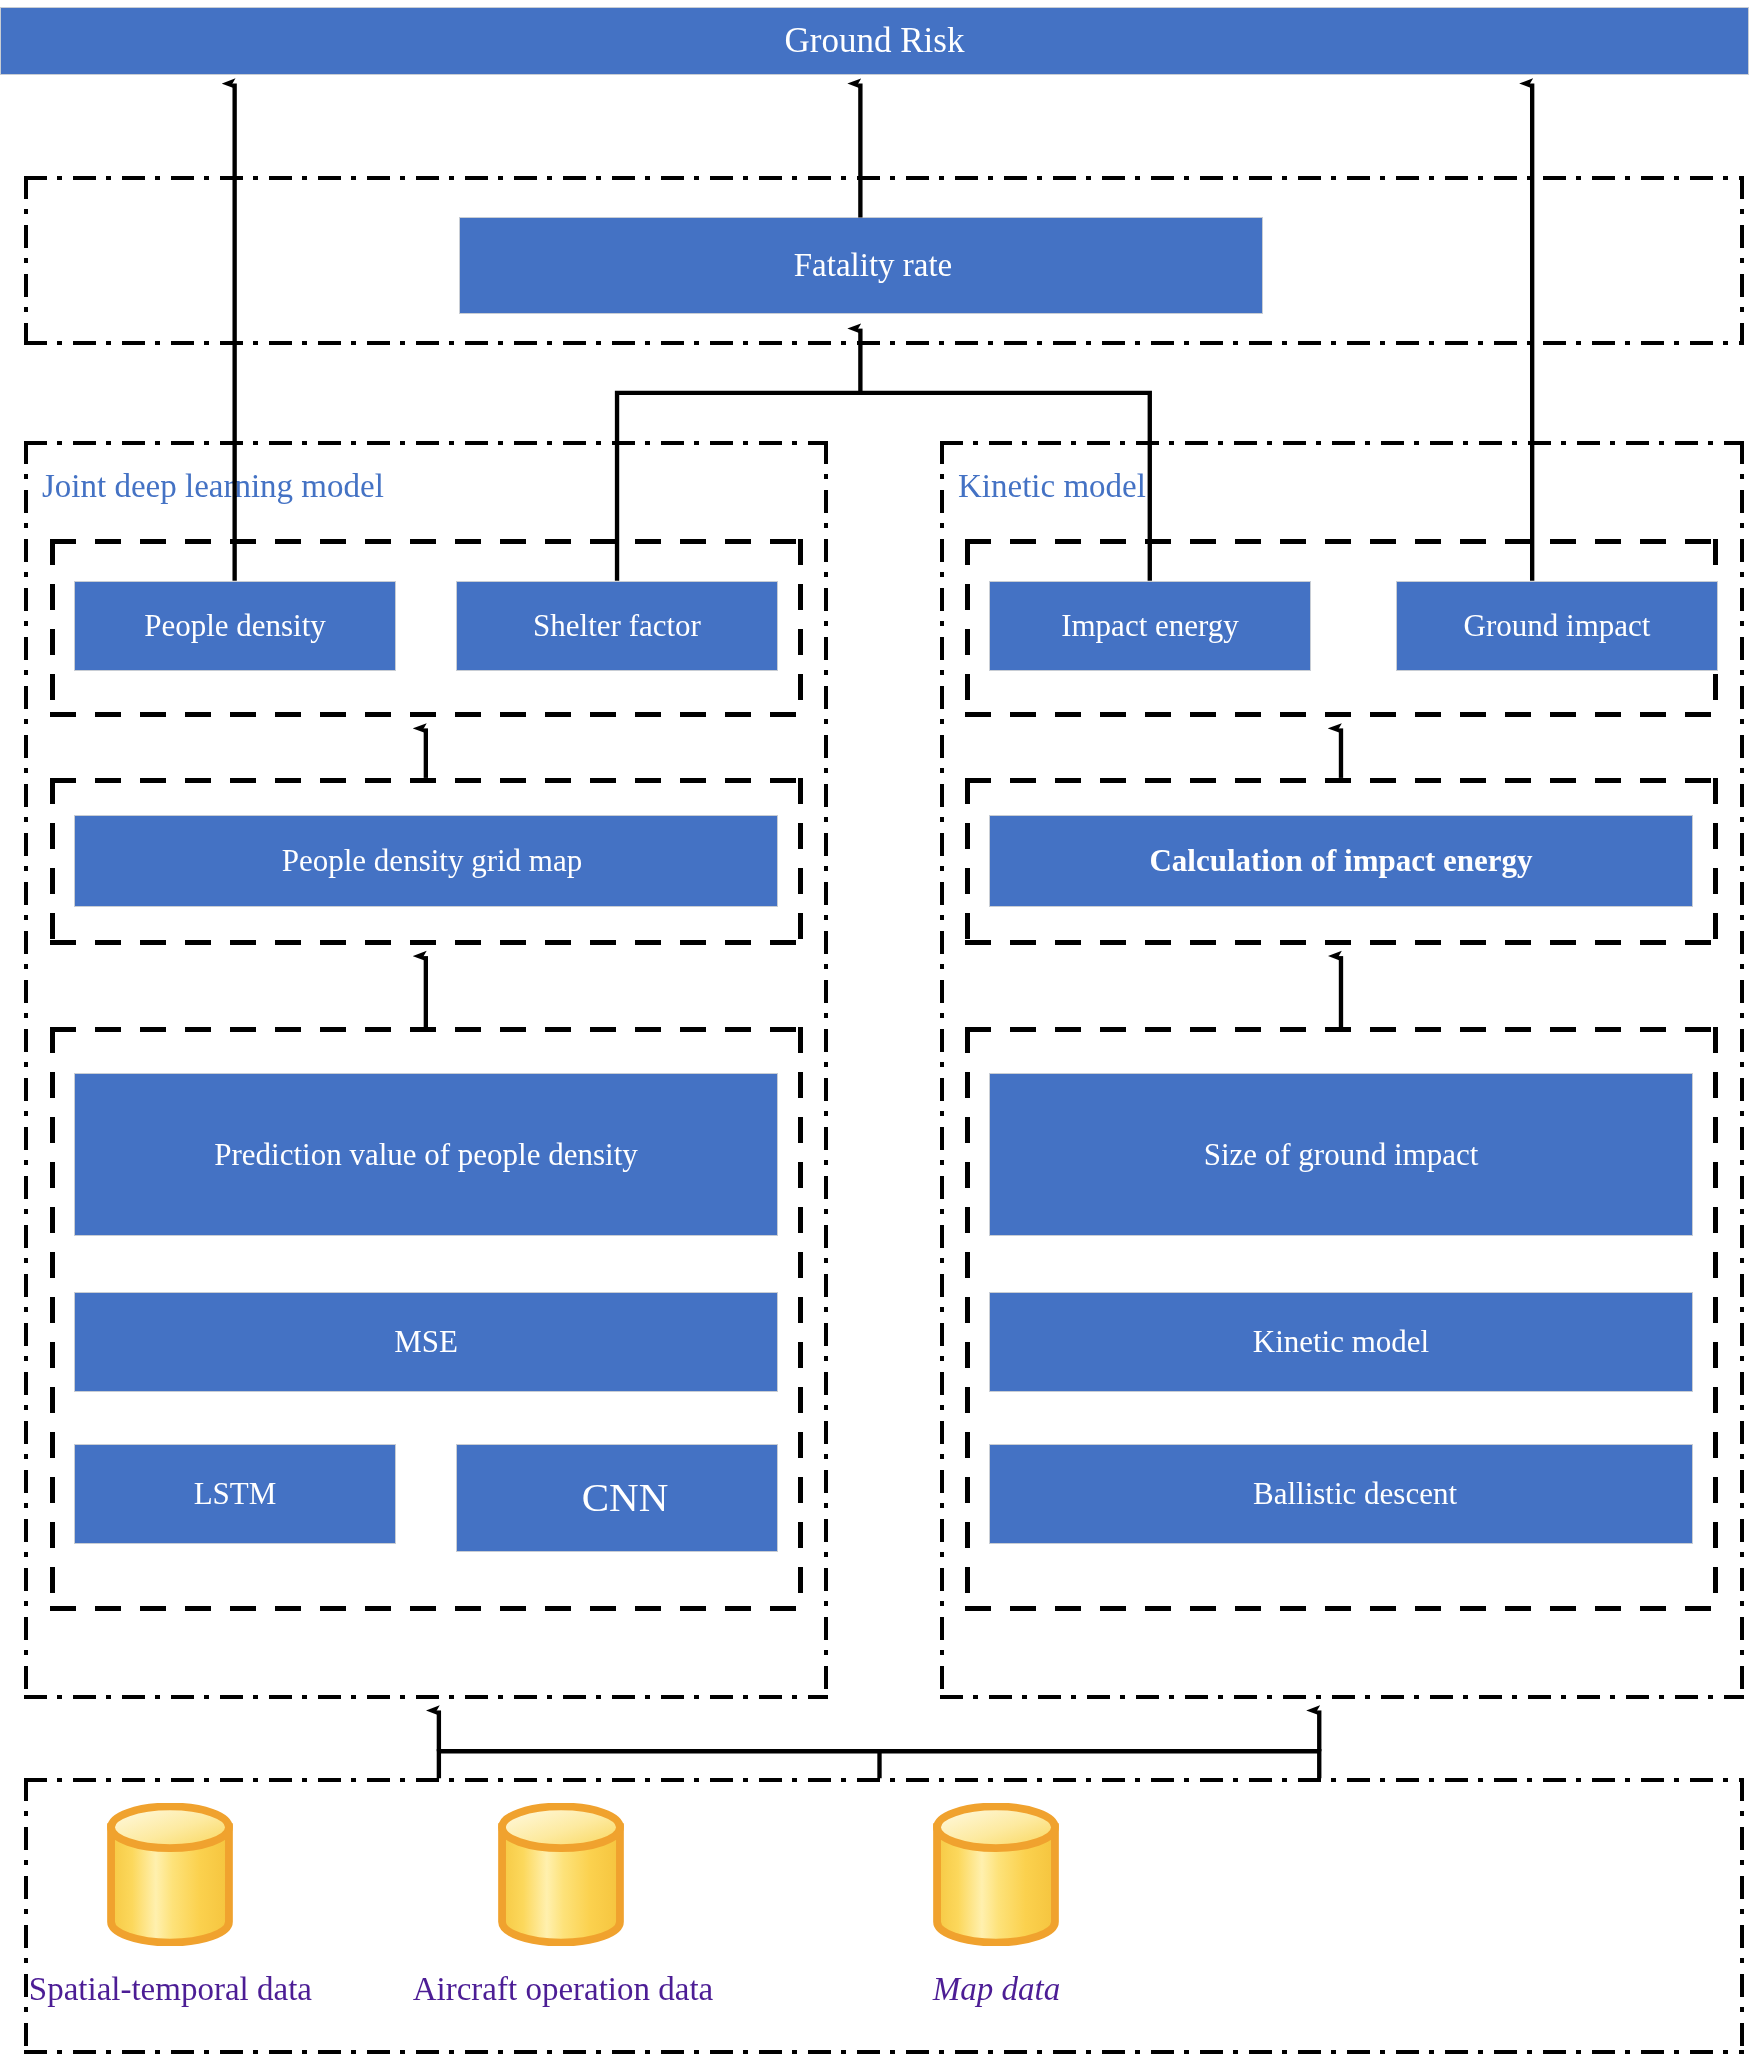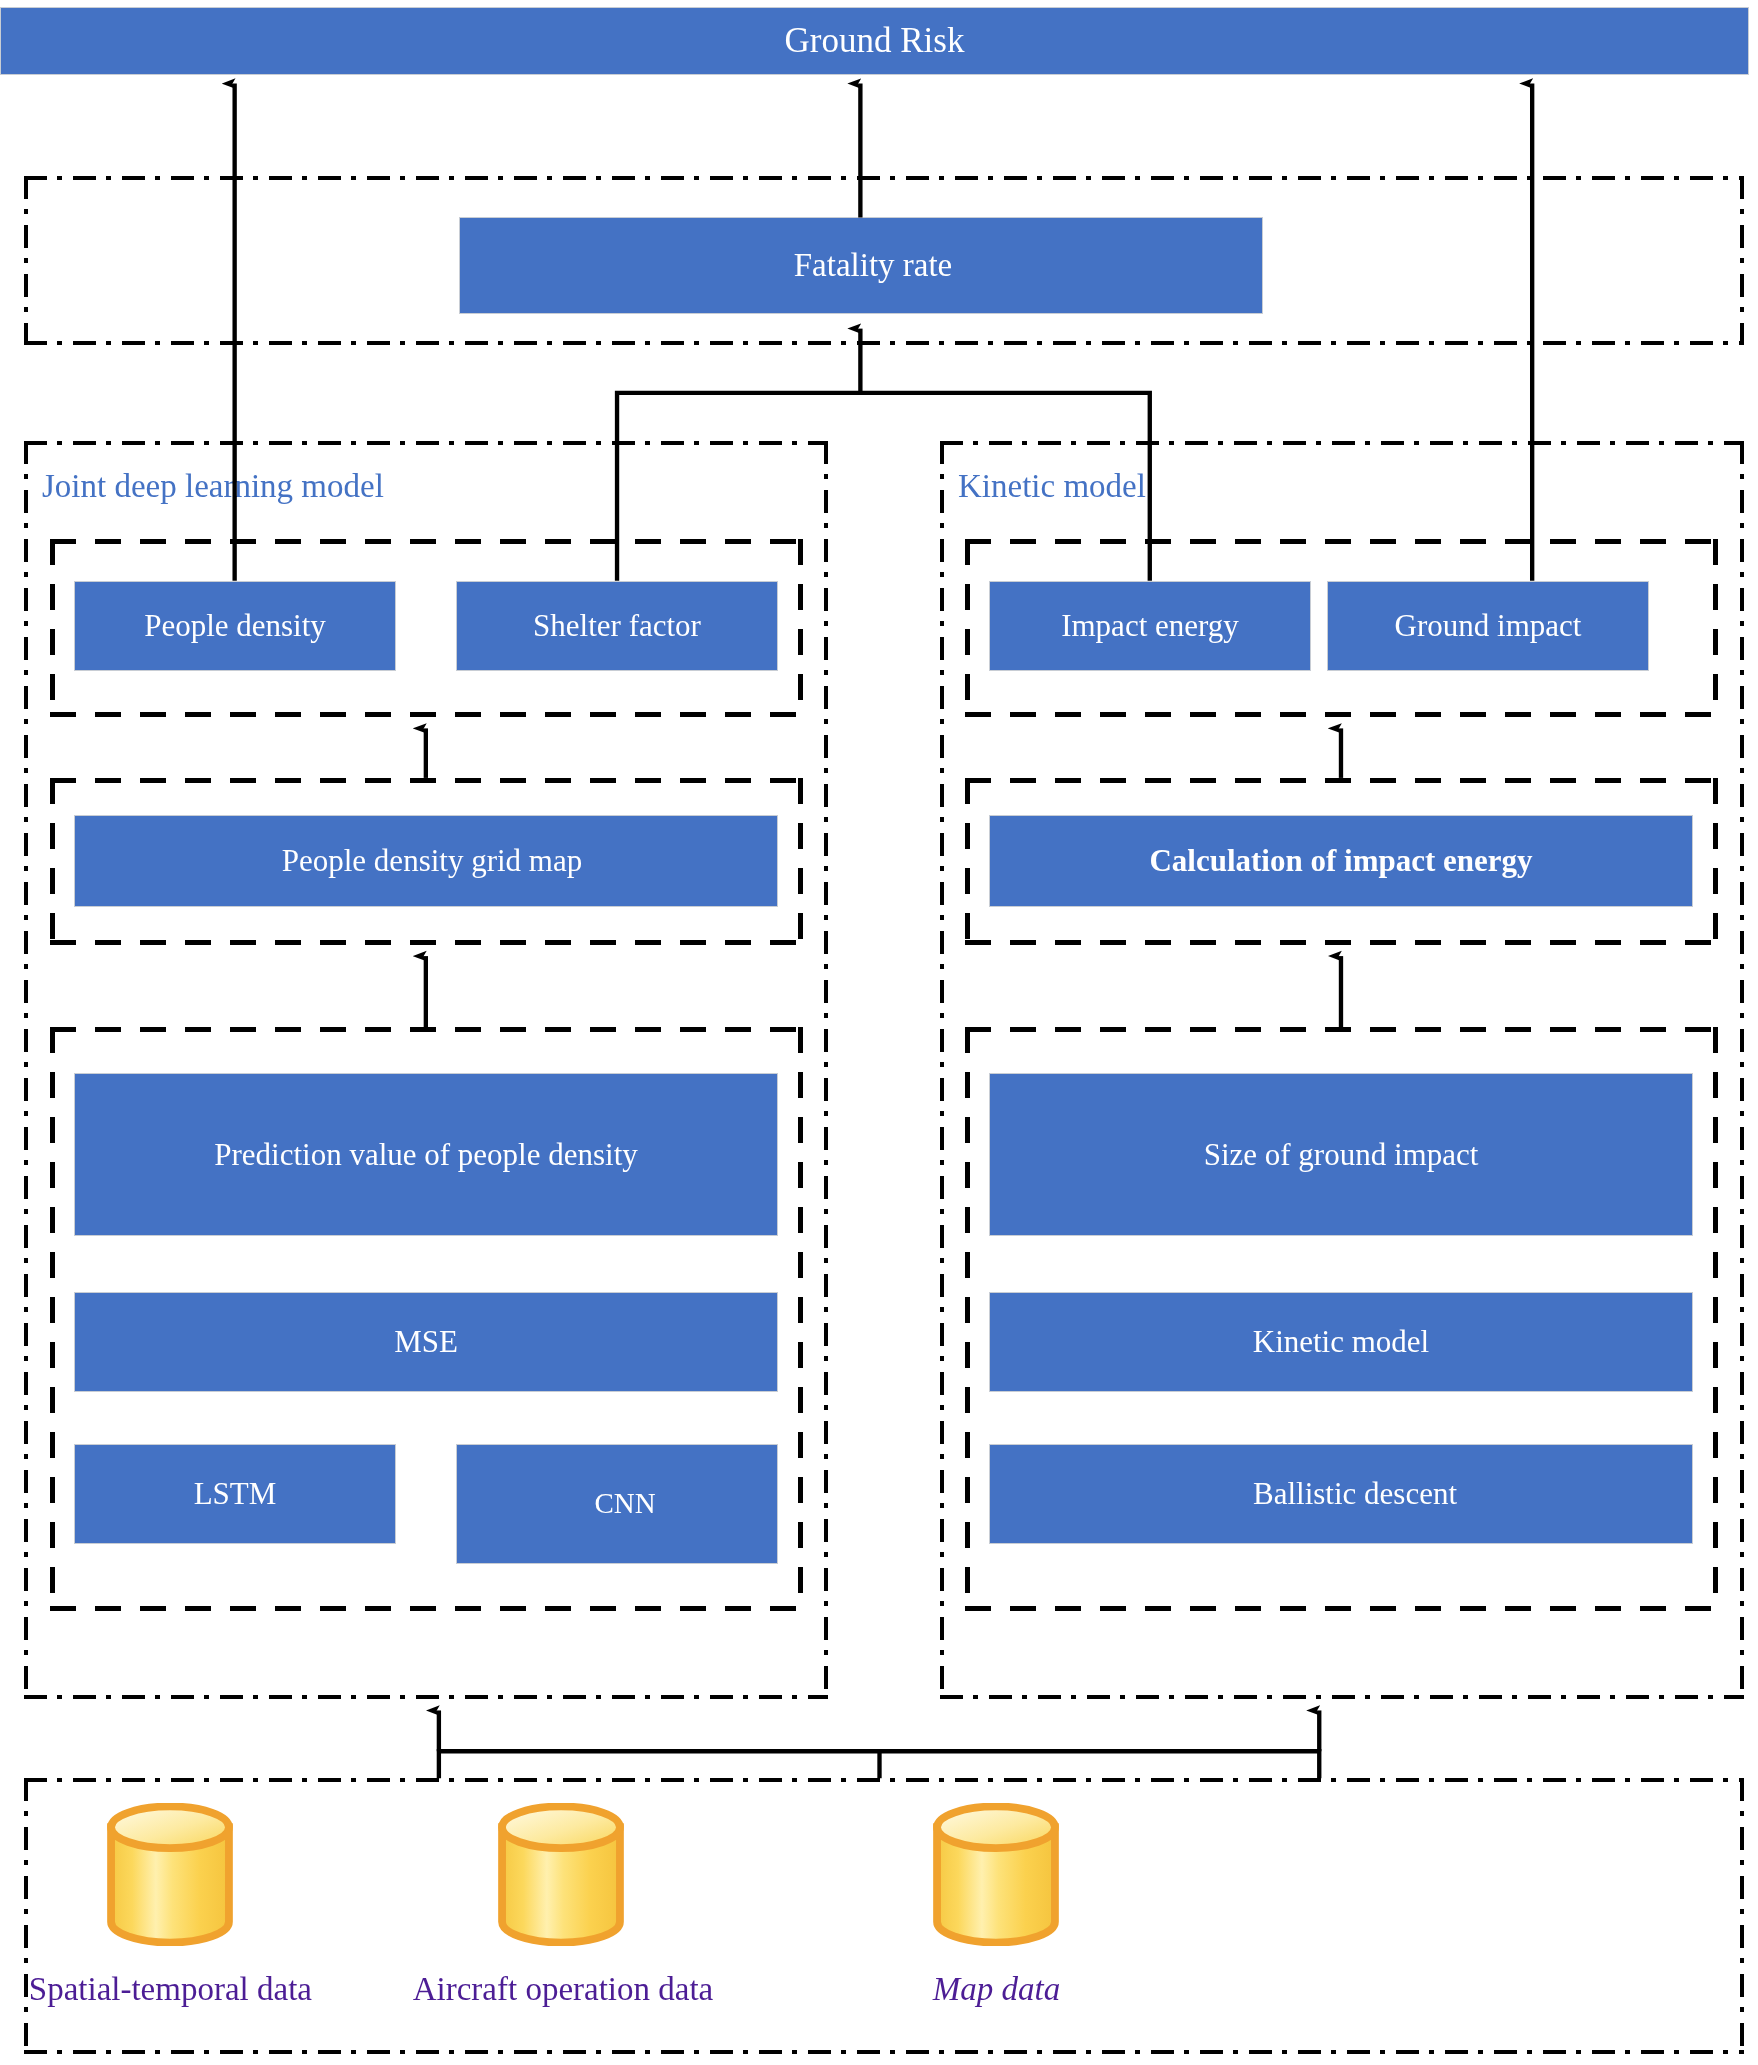--- a/index.html
+++ b/index.html
@@ -78,28 +78,28 @@
   <div class="blue-box" style="left:74px;top:581px;width:322px;height:90px;font-size:31px;">People density</div>
   <div class="blue-box" style="left:456px;top:581px;width:322px;height:90px;font-size:31px;">Shelter factor</div>
 
   <div class="dashed-box" style="left:50px;top:778px;width:753px;height:167px;"></div>
   <div class="blue-box" style="left:74px;top:815px;width:704px;height:92px;font-size:31px;padding-left:12px;">People density grid map</div>
 
   <div class="dashed-box" style="left:50px;top:1027px;width:753px;height:584px;"></div>
   <div class="blue-box" style="left:74px;top:1073px;width:704px;height:163px;font-size:31px;">Prediction value of people density</div>
   <div class="blue-box" style="left:74px;top:1292px;width:704px;height:100px;font-size:31px;">MSE</div>
   <div class="blue-box" style="left:74px;top:1444px;width:322px;height:100px;font-size:31px;">LSTM</div>
-  <div class="blue-box" style="left:456px;top:1444px;width:322px;height:120px;font-size:29px;padding-left:16px;">CNN</div>
+  <div class="blue-box" style="left:456px;top:1444px;width:322px;height:108px;font-size:41px;padding-left:16px;">CNN</div>
 
   <div class="dashdot-box dd" style="left:940px;top:441px;width:804px;height:1258px;"></div>
   <div class="grp-label" style="left:958px;top:468px;font-size:33px;">Kinetic model</div>
 
   <div class="dashed-box" style="left:965px;top:539px;width:753px;height:178px;"></div>
   <div class="blue-box" style="left:989px;top:581px;width:322px;height:90px;font-size:31px;">Impact energy</div>
-  <div class="blue-box" style="left:1327px;top:581px;width:322px;height:90px;font-size:31px;">Ground impact</div>
+  <div class="blue-box" style="left:1396px;top:581px;width:322px;height:90px;font-size:31px;">Ground impact</div>
 
   <div class="dashed-box" style="left:965px;top:778px;width:753px;height:167px;"></div>
   <div class="blue-box" style="left:989px;top:815px;width:704px;height:92px;font-size:31px;font-weight:bold;">Calculation of impact energy</div>
 
   <div class="dashed-box" style="left:965px;top:1027px;width:753px;height:584px;"></div>
   <div class="blue-box" style="left:989px;top:1073px;width:704px;height:163px;font-size:31px;">Size of ground impact</div>
   <div class="blue-box" style="left:989px;top:1292px;width:704px;height:100px;font-size:31px;">Kinetic model</div>
   <div class="blue-box" style="left:989px;top:1444px;width:704px;height:100px;font-size:31px;padding-left:28px;">Ballistic descent</div>
 
   <div class="dashdot-box dd" style="left:24px;top:1778px;width:1720px;height:276px;"></div>

